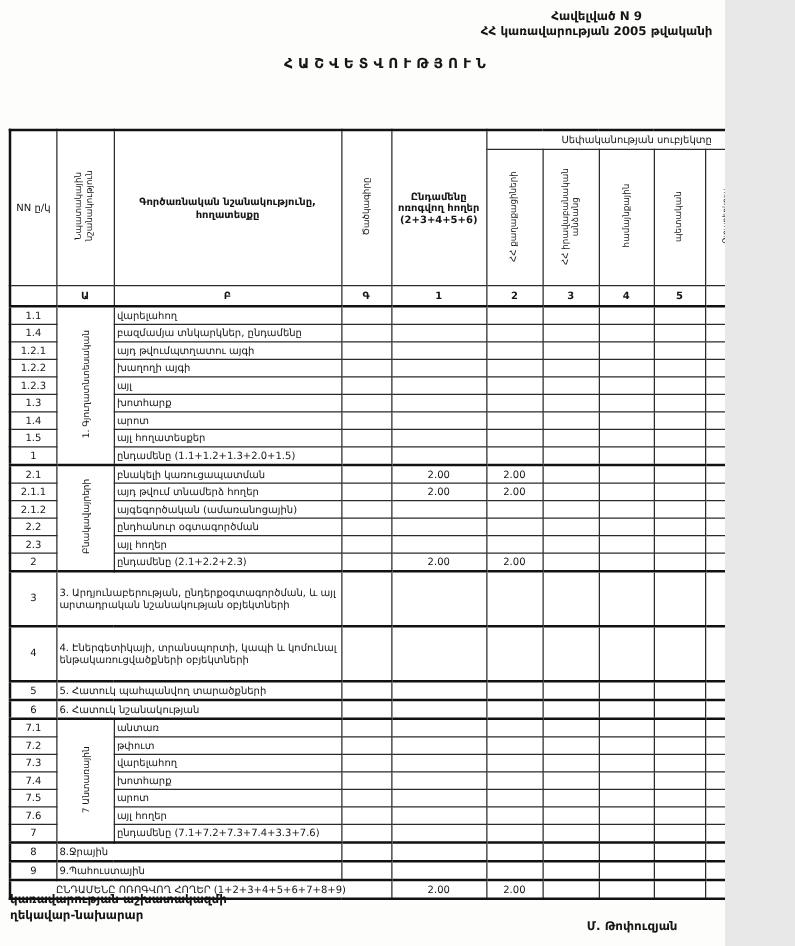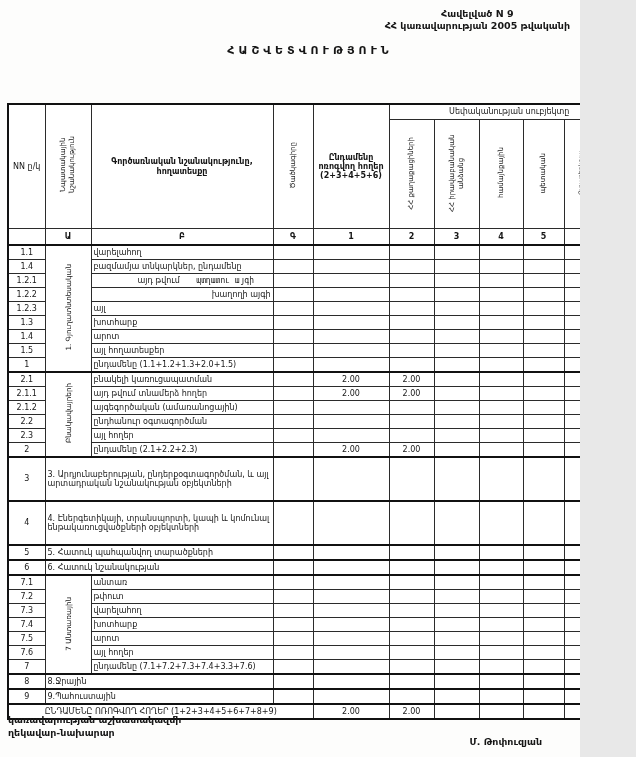--- a/index.html
+++ b/index.html
@@ -50,26 +50,26 @@
     max-height:104px;
     text-align:center;
   }
   th .vert{max-height:104px;}
   th.o6 .vert{font-size:6.2px;max-height:102px;}
   td.gcell{text-align:center;vertical-align:middle;}
   td.gcell .vert{max-height:112px;font-size:7.2px;}
   tbody td{height:13px;}
   td.nn{text-align:center;}
   td.lbl{text-align:left;}
-  td.ctr{text-align:right;}
+  td.ctr{text-align:left;}
   td.val{text-align:center;}
   tr.tall td{height:42px;}
   tr.sep td{border-top:2px solid #111;}
-  .splitwrap{display:flex;margin-left:44px;}
-  .splitwrap .mid{flex:1;text-align:center;font-family:Liberation Mono, monospace;}
+  .splitwrap{display:flex;}
+  .splitwrap .mid{flex:1;text-align:left;}
   td.grand{text-align:center;}
   
   .footer-left{
     position:absolute;left:8px;top:714px;
     font-size:9.5px;font-weight:bold;line-height:1.35;
   }
   .footer-sign{
     position:absolute;right:38px;top:736px;
     font-size:9.5px;font-weight:bold;
   }

